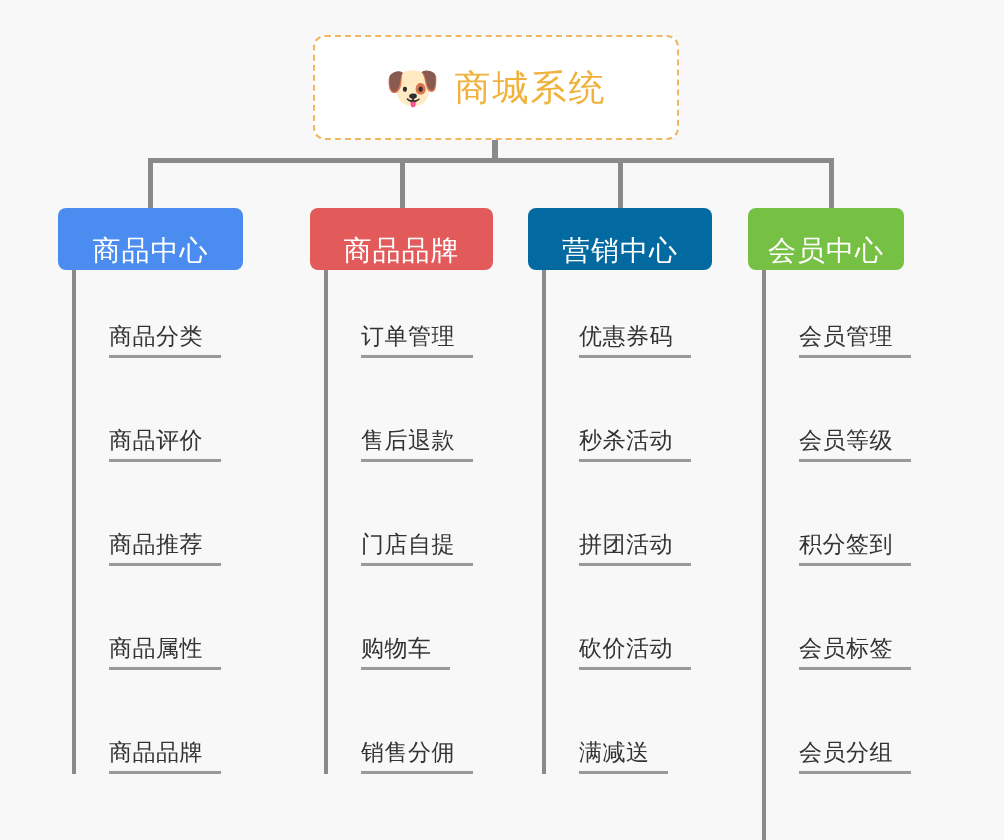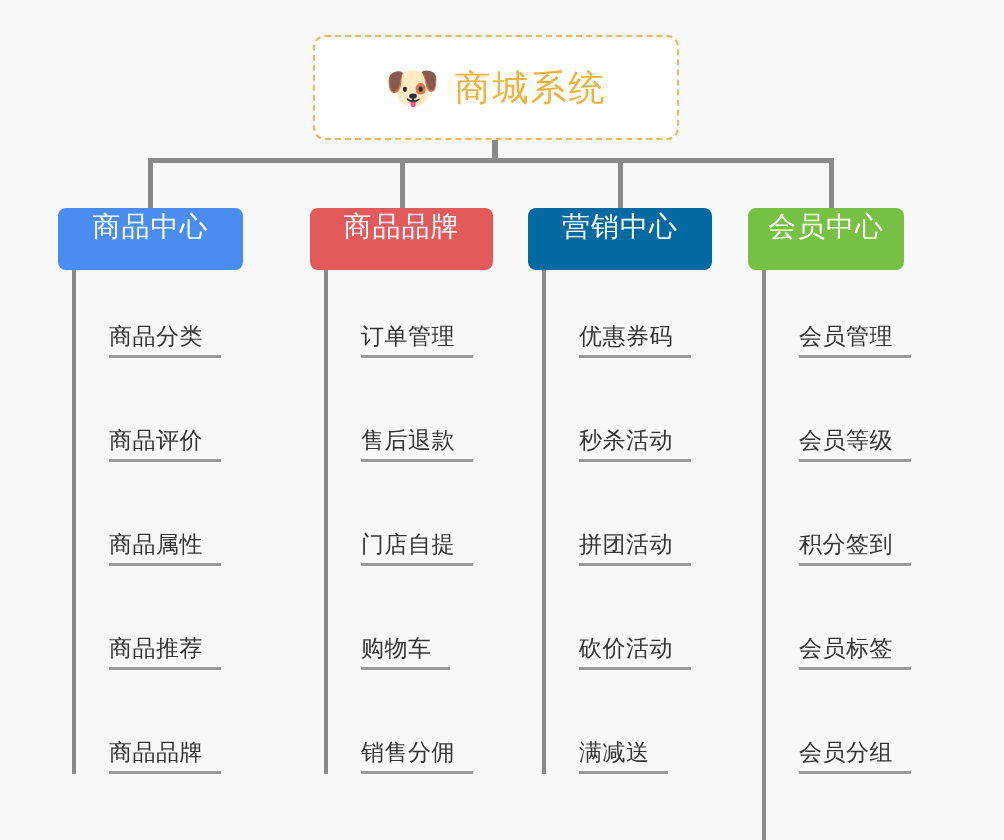--- a/index.html
+++ b/index.html
@@ -86,21 +86,21 @@
   .column.c1 { left: 58px;  }
   .column.c2 { left: 310px; }
   .column.c3 { left: 528px; }
   .column.c4 { left: 748px; }
 
   .cat-box {
     box-sizing: border-box;
     height: 62px;
     border-radius: 8px;
     display: flex;
-    align-items: flex-start;
+    align-items: flex-end;
     justify-content: center;
     color: #ffffff;
     font-size: 28px;
     letter-spacing: 1px;
     white-space: nowrap;
   }
   .column.c1 .cat-box { width: 185px; background: #4a8cf0; }
   .column.c2 .cat-box { width: 183px; background: #e35a5a; }
   .column.c3 .cat-box { width: 184px; background: #0369a1; }
   .column.c4 .cat-box { width: 156px; background: #76c043; }
@@ -156,26 +156,26 @@
       <span>商品中心</span>
     </div>
     <div class="leaf-list">
       <div class="leaf">
           <span class="leaf-inner"><span class="leaf-label">商品分类</span></span>
         </div>
       <div class="leaf">
           <span class="leaf-inner"><span class="leaf-label">商品评价</span></span>
         </div>
       <div class="leaf">
+          <span class="leaf-inner"><span class="leaf-label">商品推荐</span></span>
+        </div>
+      <div class="leaf">
           <span class="leaf-inner"><span class="leaf-label">商品属性</span></span>
         </div>
       <div class="leaf">
-          <span class="leaf-inner"><span class="leaf-label">商品推荐</span></span>
-        </div>
-      <div class="leaf">
           <span class="leaf-inner"><span class="leaf-label">商品品牌</span></span>
         </div>
     </div>
   </div>
 
   <div class="column c2">
     <div class="cat-box">
       <span>商品品牌</span>
     </div>
     <div class="leaf-list">

